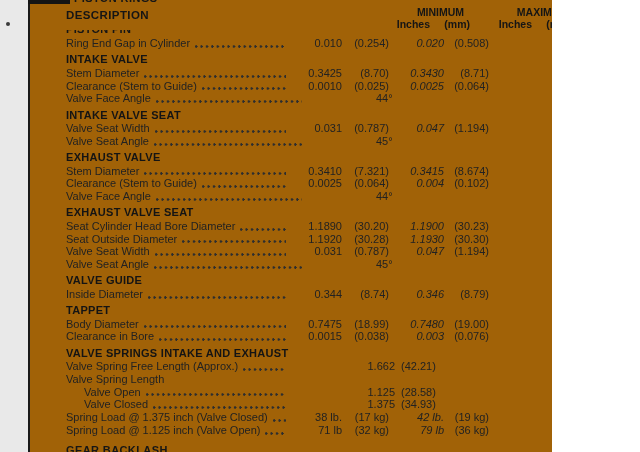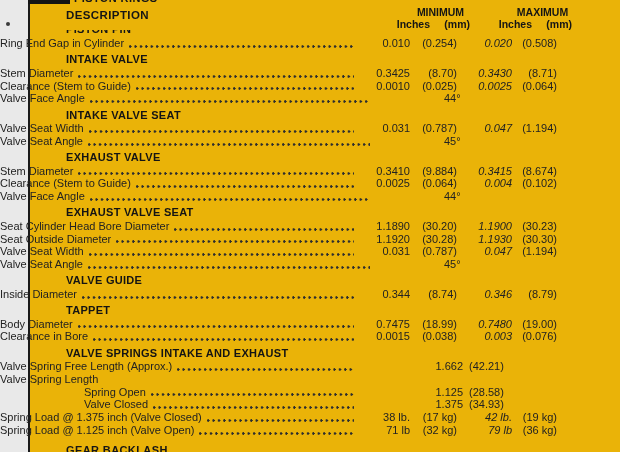--- a/index.html
+++ b/index.html
@@ -1,19 +1,19 @@
 <!DOCTYPE html>
 <html><head>
 <meta charset="utf-8">
 <style>
   html,body{margin:0;padding:0;}
   body{font-family:"Liberation Sans", sans-serif; background:#ffffff;}
   .page{
-    position:relative; width:620px; height:452px; overflow:hidden;
-    background:#eab308; color:#1e1e1e;
+    position:relative; width:552px; height:452px; overflow:hidden;
+    background:#a16207; color:#1e1e1e;
   }
   .margin-strip{position:absolute;left:0;top:0;width:28px;height:452px;background:#e9e9e9;}
   .scan-line{position:absolute;left:28px;top:0;width:2px;height:452px;background:#1a1a1a;}
   .top-bar{position:absolute;left:28px;top:0;width:42px;height:4px;background:#141414;}
   .stray-mark{position:absolute;left:6px;top:22px;width:4px;height:4px;background:#3a3a3a;border-radius:50%;}
 
   .clip{position:absolute;overflow:hidden;font-weight:bold;font-size:11px;color:#161616;white-space:nowrap;}
   .clip-top{left:74px;top:0;height:4px;width:200px;}
   .clip-top span{display:block;margin-top:-8px;letter-spacing:.4px;}
   .clip-mid{left:66px;top:30px;height:6px;width:200px;}
@@ -27,21 +27,21 @@
   .hdr-max{left:495px;top:6px;width:95px;text-align:center;font-size:10.5px;}
   .hdr-sub{top:18px;font-size:10.5px;}
   .hdr-in1{left:388px;width:42px;text-align:right;}
   .hdr-mm1{left:432px;width:38px;text-align:right;}
   .hdr-in2{left:490px;width:42px;text-align:right;}
   .hdr-mm2{left:534px;width:38px;text-align:right;}
 
   .rows{position:absolute;left:0;top:37px;right:0;}
   .sec-title{margin-top:2.5px;height:14.5px;line-height:14.5px;padding-left:66px;
     font-weight:bold;font-size:11px;color:#141414;letter-spacing:.3px;white-space:nowrap;}
-  .row{display:flex;height:12.75px;line-height:12.75px;margin-right:63px;
+  .row{display:flex;height:12.75px;line-height:12.75px;padding-left:66px;margin-right:63px;
     font-size:11px;color:#222;white-space:nowrap;}
   .row.indent{padding-left:84px;}
   .lbl{flex:none;}
   .leader{flex:1;align-self:flex-end;height:3px;margin:0 2px 2px 5px;
     background-image:radial-gradient(circle at 1.2px 1.5px,#2e2e2e 1.05px,transparent 1.45px);
     background-size:5.4px 3px;background-repeat:repeat-x;}
   .cells{display:flex;width:185px;flex:none;margin-left:16px;}
   .c{flex:none;text-align:right;}
   .c-mi{width:38px;}
   .c-mm1{width:47px;}
@@ -128,21 +128,21 @@
         <div class="lbl">Valve Seat Angle</div>
         <div class="leader"></div>
         <div class="angle-cell">45°</div>
       </div>
       <div class="sec-title">EXHAUST VALVE</div>
       <div class="row">
         <div class="lbl">Stem Diameter</div>
         <div class="leader"></div>
         <div class="cells">
           <div class="c c-mi">0.3410</div>
-          <div class="c c-mm1">(9.884)</div>
+          <div class="c c-mm1">(7.321)</div>
           <div class="c c-ma">0.3415</div>
           <div class="c c-mm2">(8.674)</div>
         </div>
       </div>
       <div class="row">
         <div class="lbl">Clearance (Stem to Guide)</div>
         <div class="leader"></div>
         <div class="cells">
           <div class="c c-mi">0.0025</div>
           <div class="c c-mm1">(0.064)</div>
@@ -229,21 +229,21 @@
         <div class="leader"></div>
         <div class="cells">
           <div class="sv">1.662</div>
           <div class="svmm">(42.21)</div>
         </div>
       </div>
       <div class="row">
         <div class="lbl">Valve Spring Length</div>
       </div>
       <div class="row indent">
-        <div class="lbl">Spring Open</div>
+        <div class="lbl">Valve Open</div>
         <div class="leader"></div>
         <div class="cells">
           <div class="sv">1.125</div>
           <div class="svmm">(28.58)</div>
         </div>
       </div>
       <div class="row indent">
         <div class="lbl">Valve Closed</div>
         <div class="leader"></div>
         <div class="cells">

